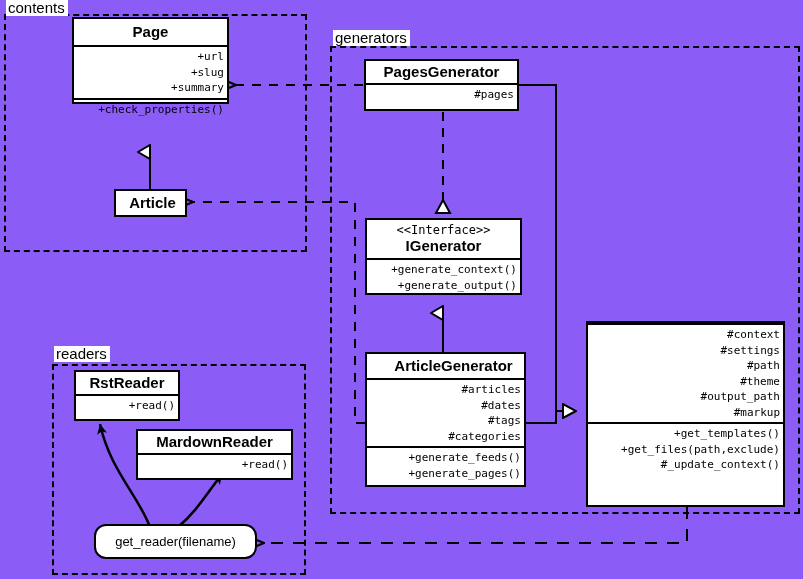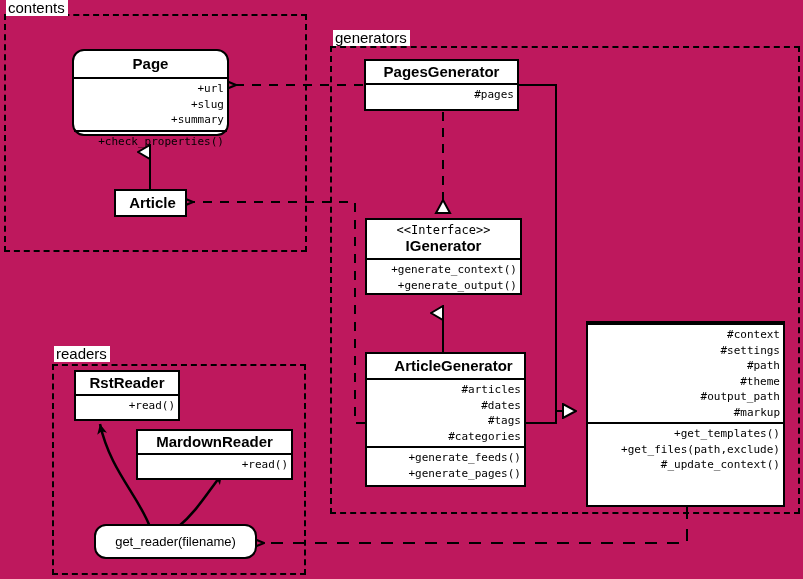--- a/index.html
+++ b/index.html
@@ -7,21 +7,21 @@
     padding: 0;
     background: #ffffff;
   }
   body {
     font-family: "Liberation Sans", sans-serif;
   }
   #canvas {
     position: relative;
     width: 803px;
     height: 579px;
-    background: #be185d;
+    background: #8b5cf6;
     overflow: hidden;
   }
   svg.layer {
     position: absolute;
     left: 0;
     top: 0;
     width: 803px;
     height: 579px;
     pointer-events: none;
   }
@@ -156,21 +156,21 @@
 
   <div class="package" style="left:4px; top:14px; width:303px; height:238px; border-style:dashed;"></div>
   <div class="pkg-label" style="left:6px; top:0px;">contents</div>
 
   <div class="package" style="left:330px; top:46px; width:470px; height:468px; border-style:dashed;"></div>
   <div class="pkg-label" style="left:333px; top:30px;">generators</div>
 
   <div class="package" style="left:52px; top:364px; width:254px; height:211px; border-style:dashed;"></div>
   <div class="pkg-label" style="left:54px; top:346px;">readers</div>
 
-  <div class="umlclass" style="left:72px; top:49px; width:157px; height:87px;border-radius:12px;">
+  <div class="umlclass" style="left:72px; top:17px; width:157px; height:87px;">
     <div class="uml-name">Page</div>
     <div class="uml-sep">
       <div class="uml-compartment">
         <div>+url</div>
         <div>+slug</div>
         <div>+summary</div>
       </div>
     </div>
     <div class="uml-sep">
       <div class="uml-compartment">

